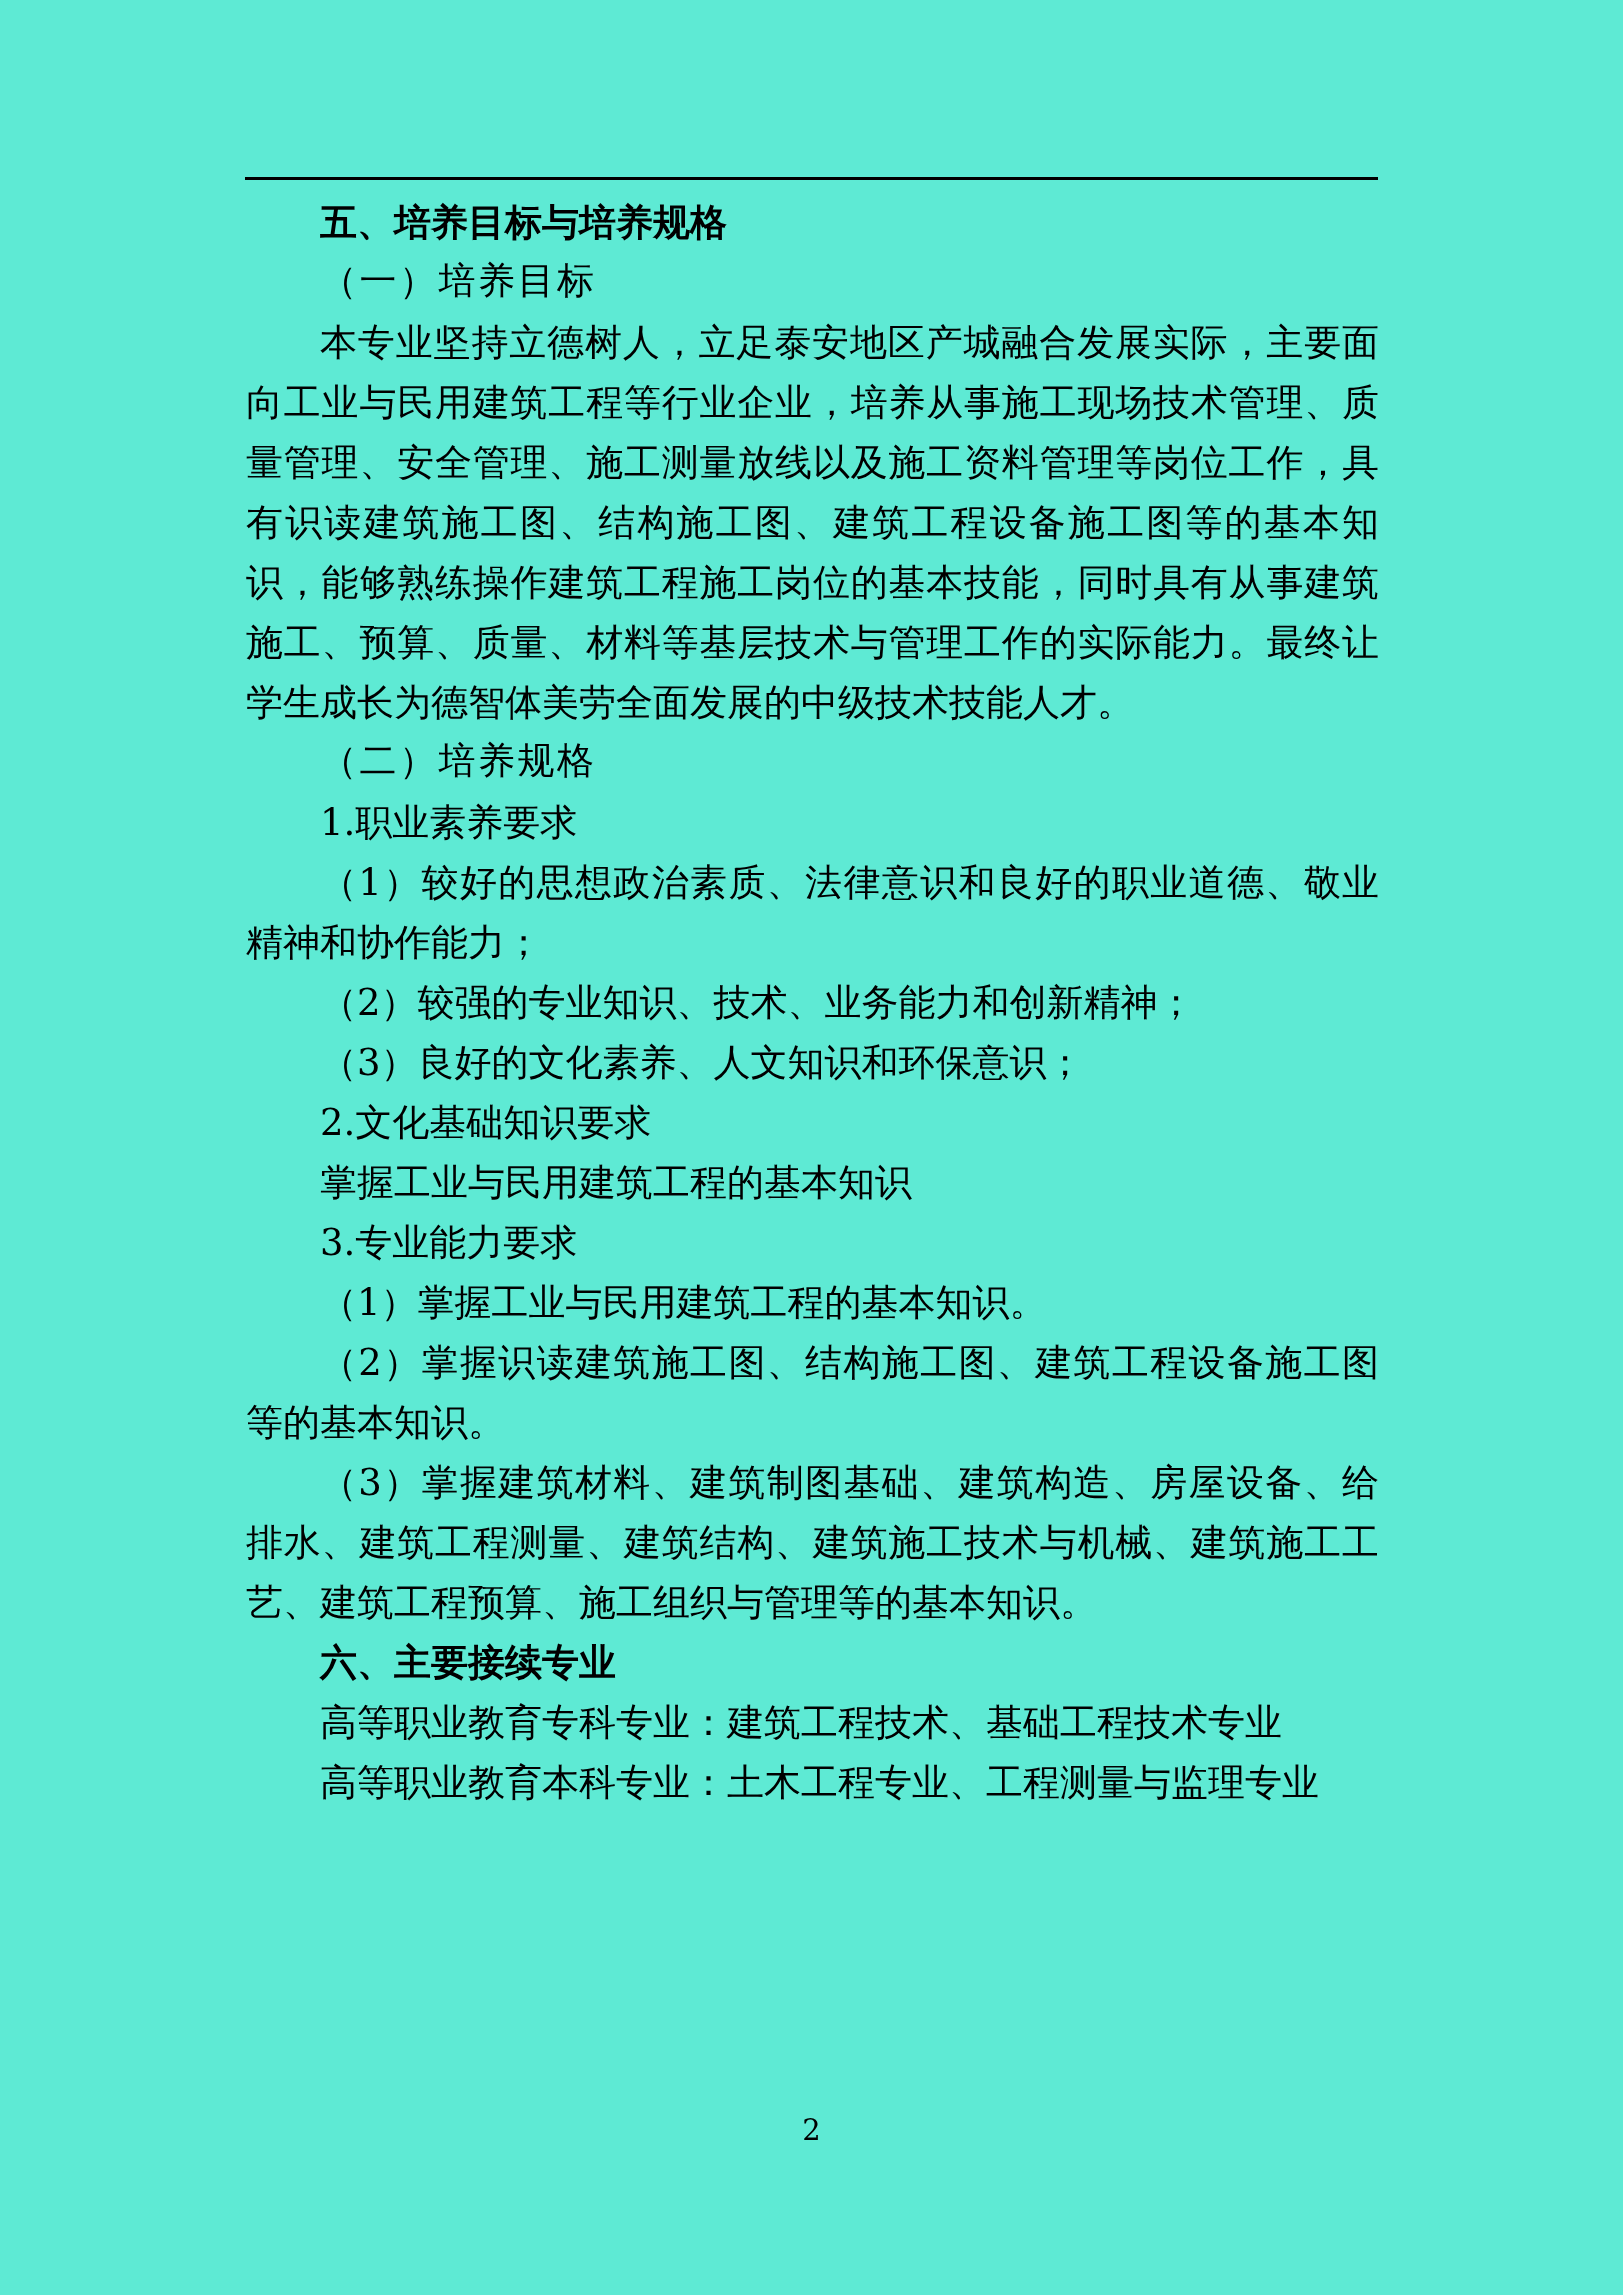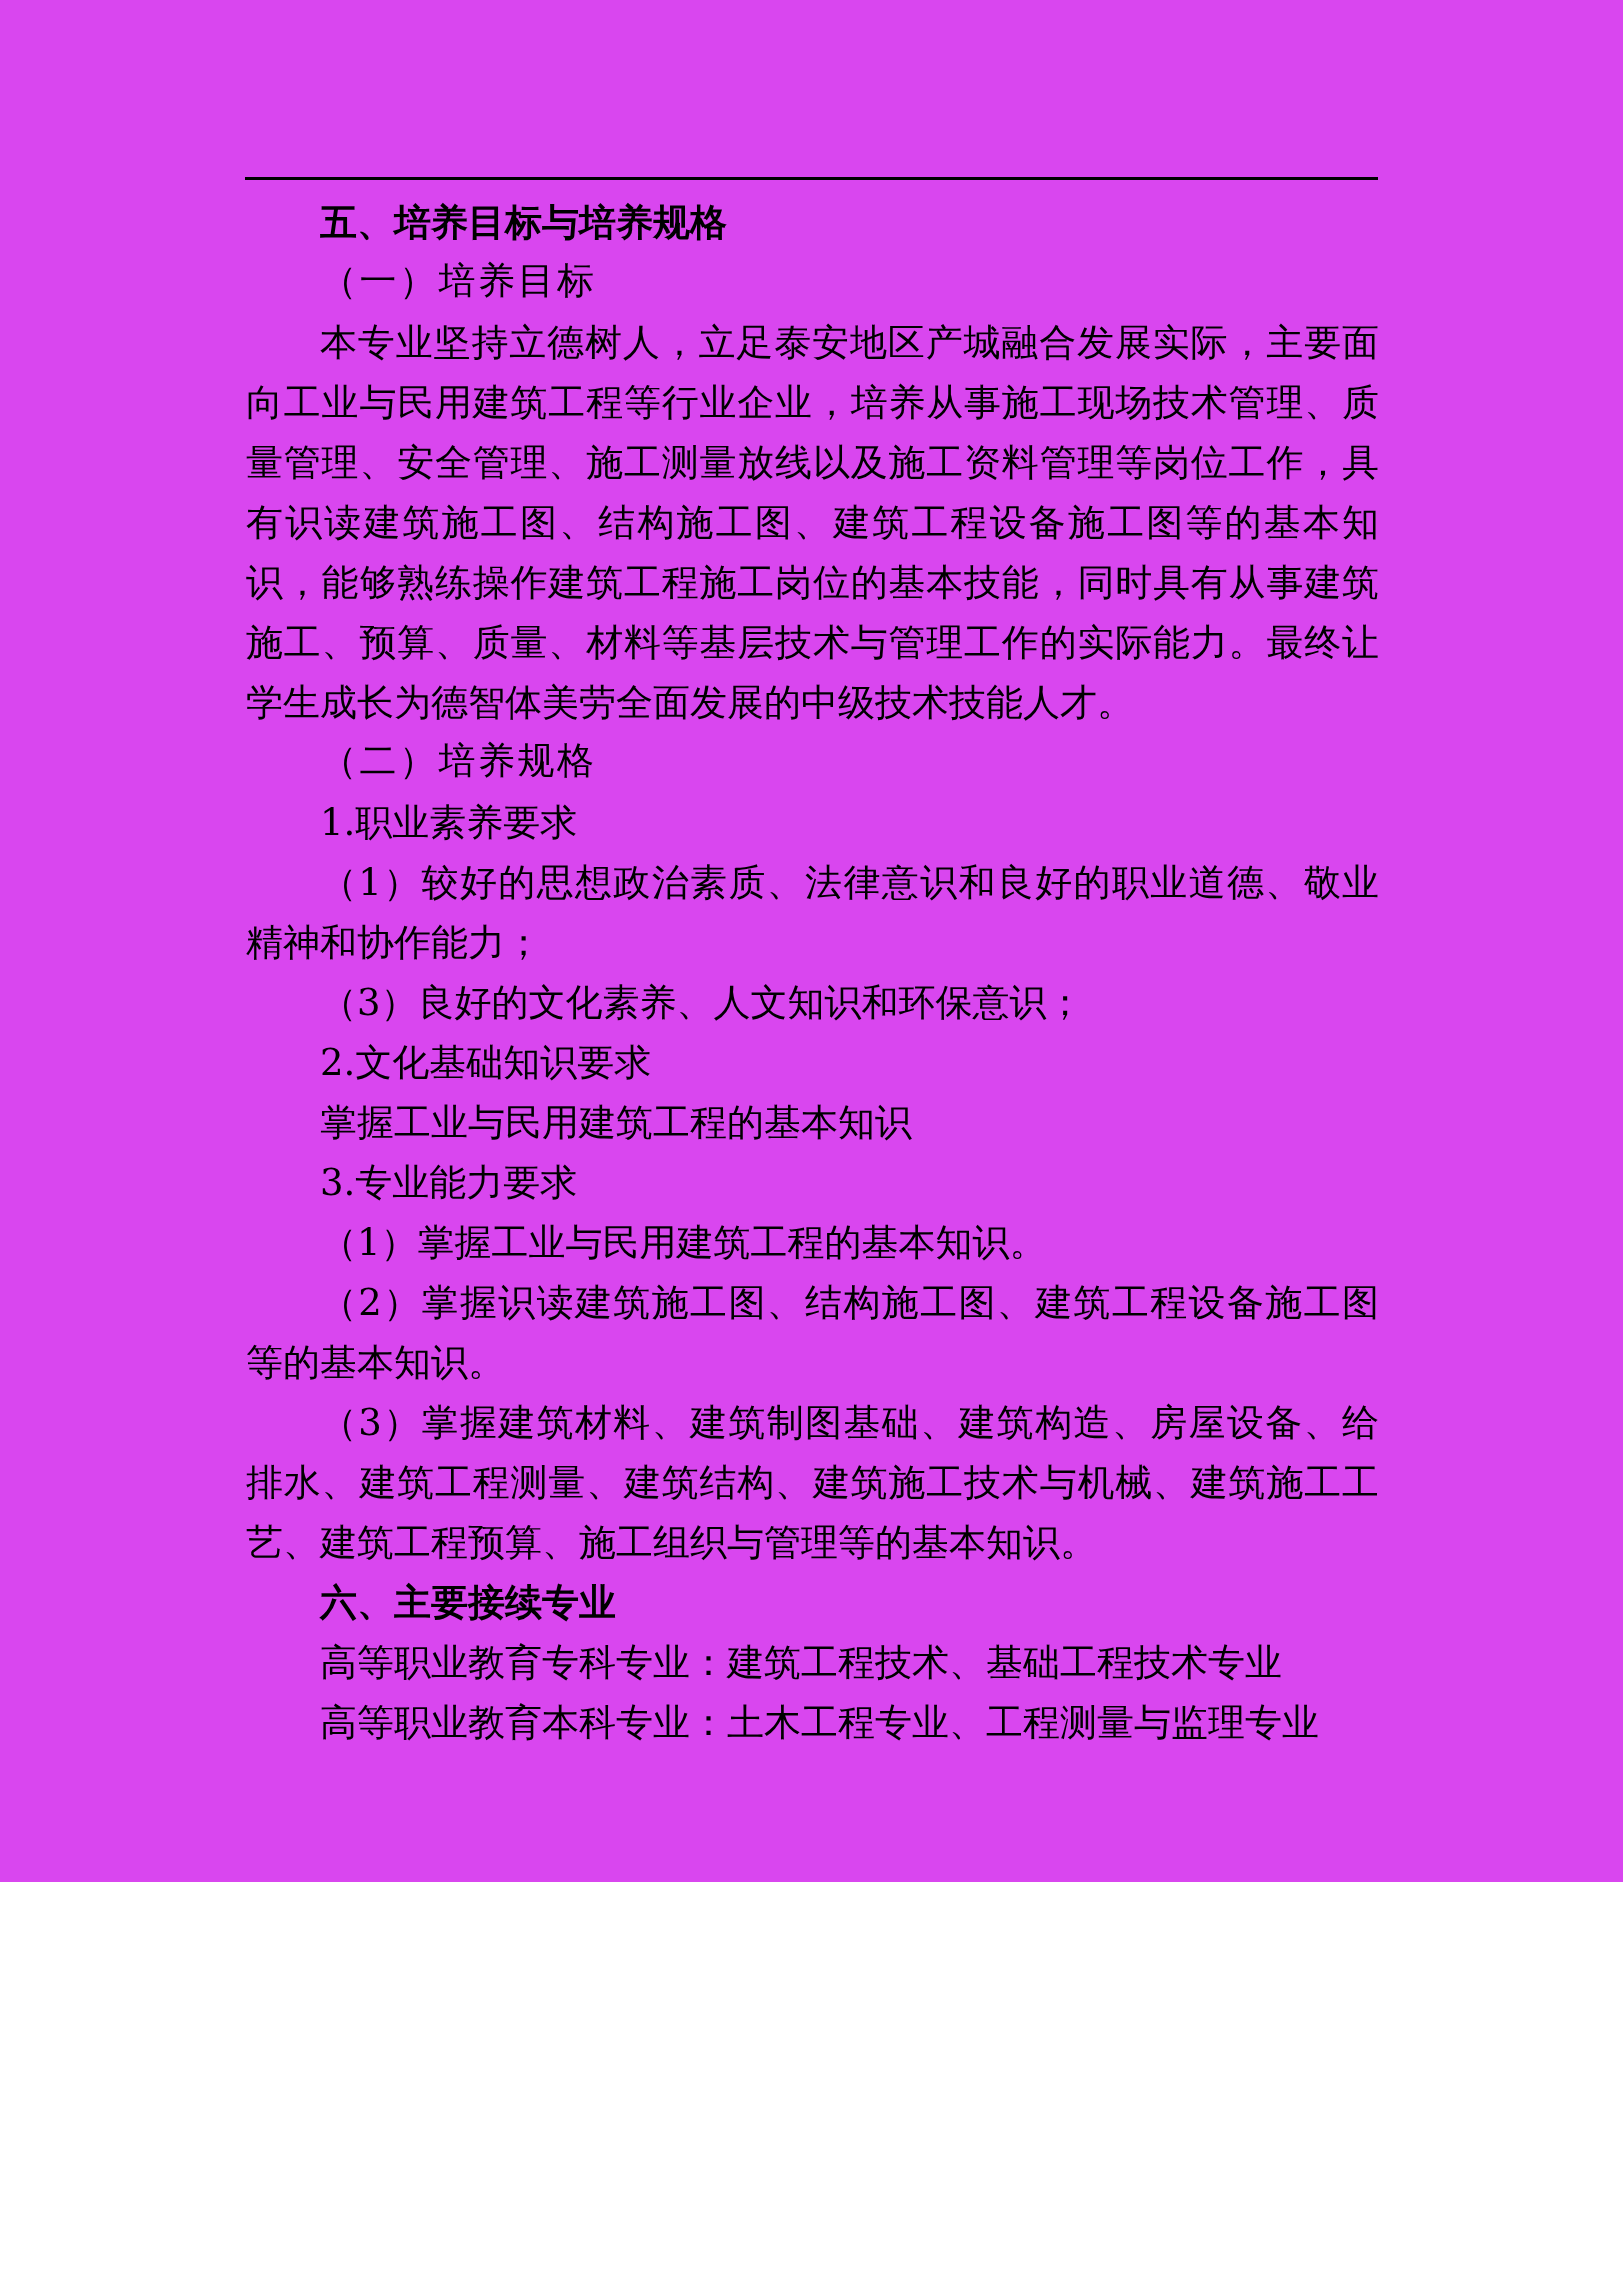--- a/index.html
+++ b/index.html
@@ -3,22 +3,22 @@
 <meta charset="utf-8">
 <style>
   html, body {
     margin: 0;
     padding: 0;
     background: #ffffff;
   }
   .page {
     position: relative;
     width: 1623px;
-    height: 1882px;
-    background: #d946ef;
+    height: 2295px;
+    background: #5eead4;
     color: #000000;
     font-family: "DejaVu Serif", serif;
     overflow: hidden;
   }
   .header-rule {
     position: absolute;
     left: 245px;
     top: 177px;
     width: 1133px;
     height: 3.4px;
@@ -70,20 +70,21 @@
 
   <div class="header-rule"></div>
 
   <div class="content">
     <div class="block heading">五、培养目标与培养规格</div>
     <div class="block subheading">（一）培养目标</div>
     <div class="block paragraph">本专业坚持立德树人，立足泰安地区产城融合发展实际，主要面向工业与民用建筑工程等行业企业，培养从事施工现场技术管理、质量管理、安全管理、施工测量放线以及施工资料管理等岗位工作，具有识读建筑施工图、结构施工图、建筑工程设备施工图等的基本知识，能够熟练操作建筑工程施工岗位的基本技能，同时具有从事建筑施工、预算、质量、材料等基层技术与管理工作的实际能力。最终让学生成长为德智体美劳全面发展的中级技术技能人才。</div>
     <div class="block subheading">（二）培养规格</div>
     <div class="block item">1.职业素养要求</div>
     <div class="block item">（1）较好的思想政治素质、法律意识和良好的职业道德、敬业精神和协作能力；</div>
+    <div class="block item">（2）较强的专业知识、技术、业务能力和创新精神；</div>
     <div class="block item">（3）良好的文化素养、人文知识和环保意识；</div>
     <div class="block item">2.文化基础知识要求</div>
     <div class="block item">掌握工业与民用建筑工程的基本知识</div>
     <div class="block item">3.专业能力要求</div>
     <div class="block item">（1）掌握工业与民用建筑工程的基本知识。</div>
     <div class="block item">（2）掌握识读建筑施工图、结构施工图、建筑工程设备施工图等的基本知识。</div>
     <div class="block item">（3）掌握建筑材料、建筑制图基础、建筑构造、房屋设备、给排水、建筑工程测量、建筑结构、建筑施工技术与机械、建筑施工工艺、建筑工程预算、施工组织与管理等的基本知识。</div>
     <div class="block heading">六、主要接续专业</div>
     <div class="block paragraph">高等职业教育专科专业：建筑工程技术、基础工程技术专业</div>
     <div class="block paragraph">高等职业教育本科专业：土木工程专业、工程测量与监理专业</div>

